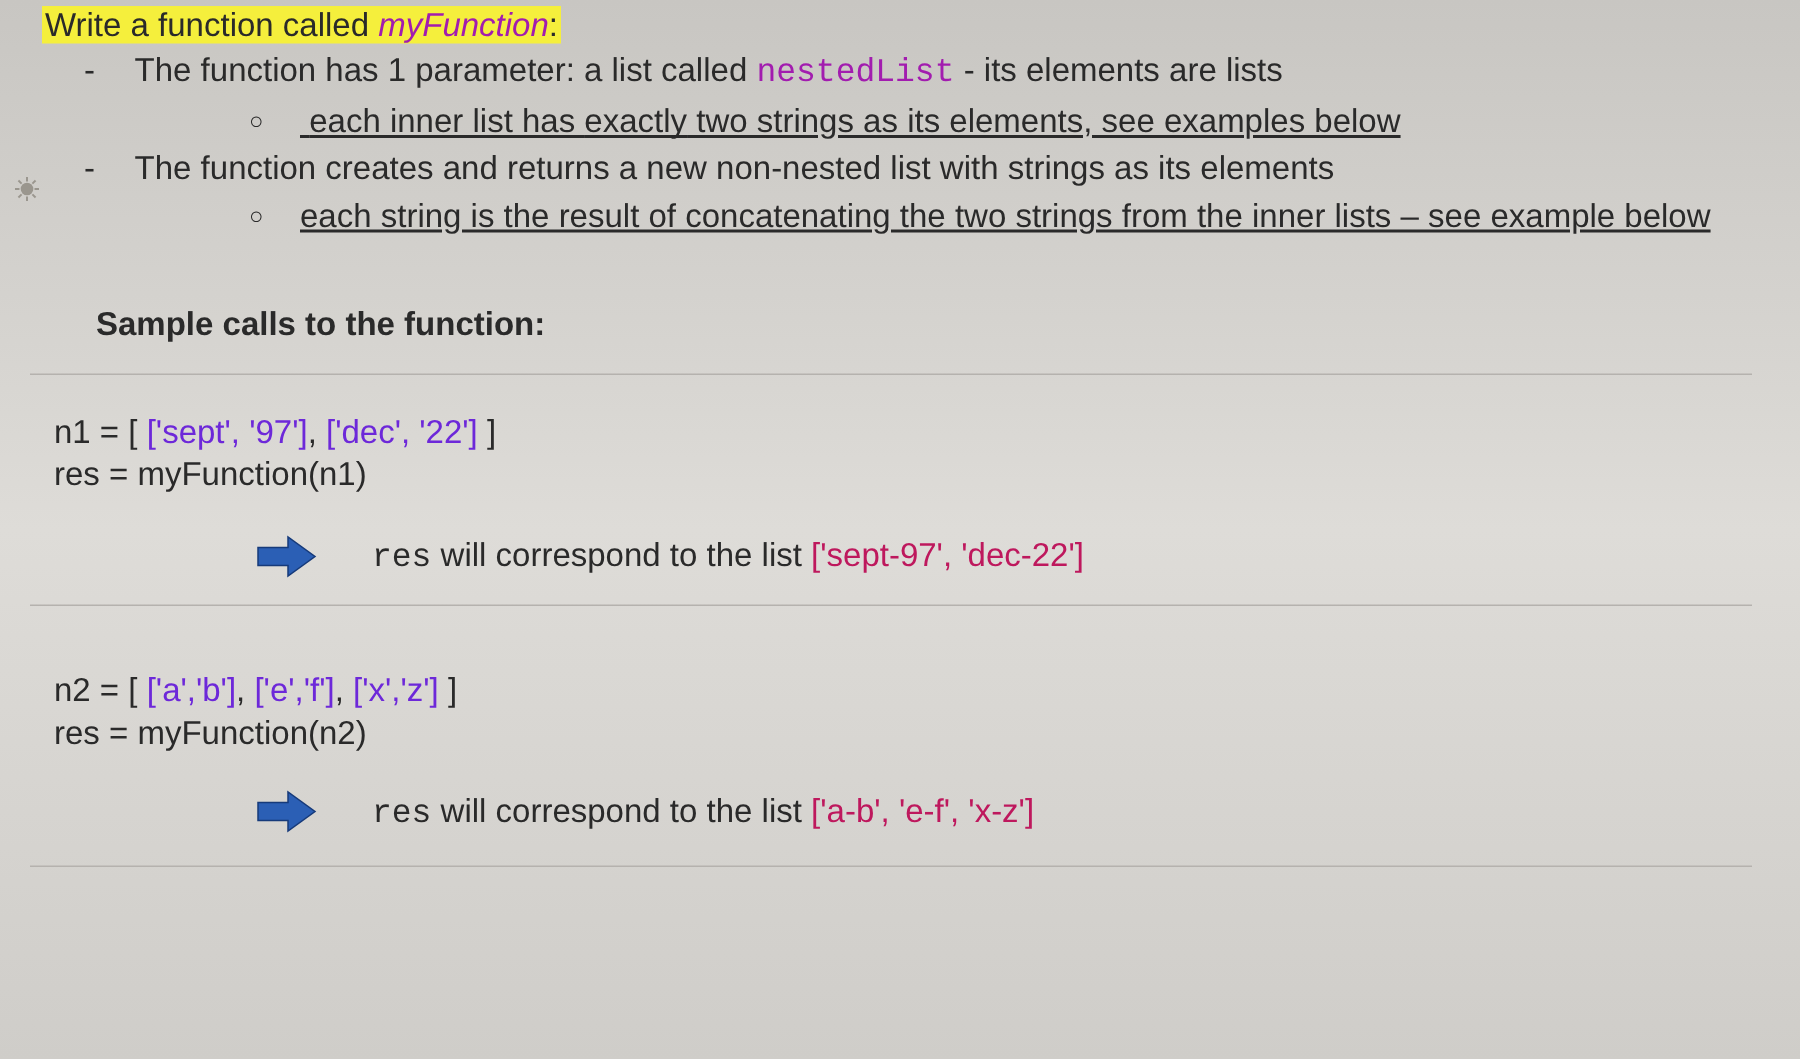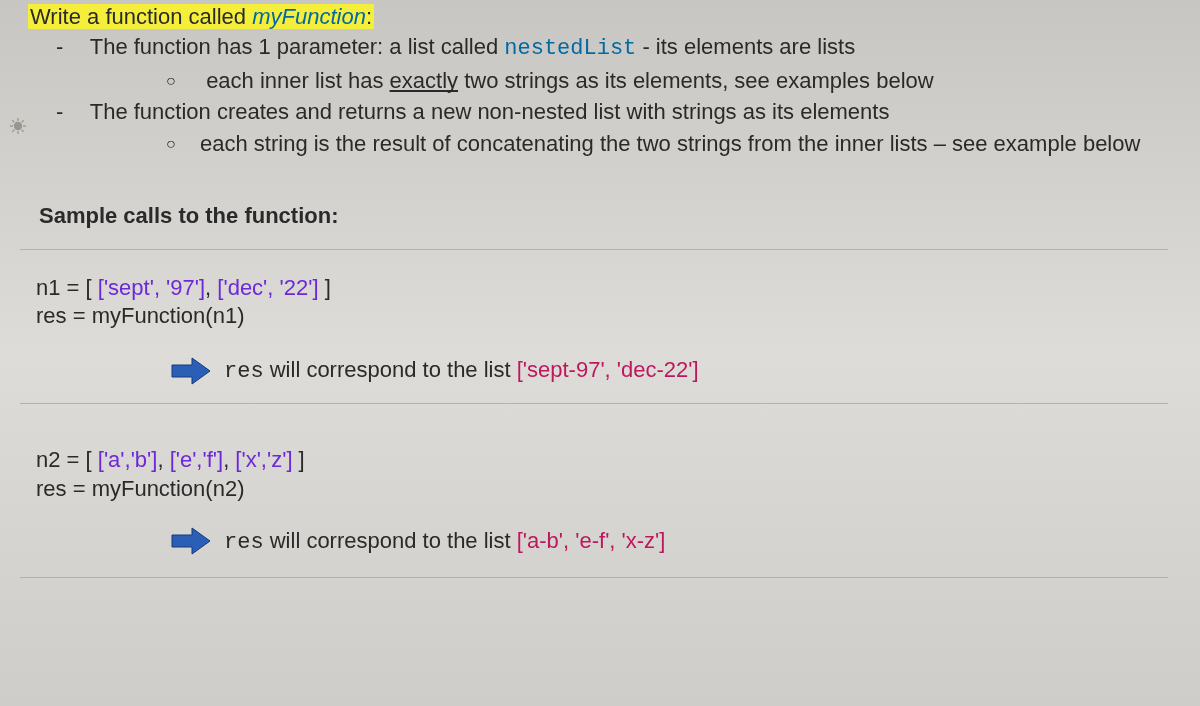--- a/index.html
+++ b/index.html
@@ -19,21 +19,21 @@
   }
   .title-line {
     margin-left: 20px;
     margin-bottom: 2px;
   }
   .highlight {
     background-color: #f5ef3c;
     padding: 0 2px;
   }
   .bold { font-weight: normal; }
-  .red { color: #0369a1; }
+  .red { color: #a21caf; }
   .italic { font-style: italic; }
   .mono { font-family: "Courier New", Courier, monospace; font-weight: normal; }
   .blue { color: #6d28d9; }
   .underline { text-decoration: underline; text-decoration-skip-ink: none; }
 
   ul.dash {
     list-style: none;
     padding-left: 48px;
     margin: 2px 0;
   }
@@ -45,20 +45,21 @@
   }
   ul.dash > li {
     padding-left: 28px;
     margin: 2px 0;
     line-height: 1.35;
   }
   ul.circle {
     list-style: none;
     padding-left: 82px;
     margin: 0 0;
+    text-decoration: underline;
   }
   ul.circle > li::before {
     content: "○";
     display: inline-block;
     width: 34px;
     margin-left: -34px;
     font-size: 16px;
     vertical-align: 2px;
   }
   ul.circle > li {
@@ -71,21 +72,21 @@
     position: absolute;
     left: 10px;
     top: 118px;
     width: 16px;
     height: 16px;
   }
   .margin-icon svg { display:block; }
 
   .sample-heading {
     font-weight: bold;
-    margin: 44px 0 20px 31px;
+    margin: 44px 0 20px 56px;
   }
 
   .example-box {
     border: 0.5px dashed #7a7875;
     border-left: none;
     border-right: none;
     border-bottom: 0.5px solid #b5b2ae;
     margin: 0 12px;
     padding: 24px 10px 16px 10px;
   }
@@ -102,21 +103,21 @@
     margin: 24px 0 0 140px;
   }
   .arrow-row.second { margin-top: 22px; align-items: center; }
   .arrow {
     width: 42px;
     height: 32px;
     margin-right: 12px;
     flex: none;
   }
   .arrow svg { display:block; width:42px; height:32px; }
-  .res-mono { font-family: "Courier New", Courier, monospace; }
+  .res-mono { font-family: "Courier New", Courier, monospace; margin-left: 24px; }
   .result-blue { color: #be185d; }
 </style>
 </head>
 <body>
 
 <div class="page">
 
   <div class="title-line">
     <span class="highlight">
       <span class="bold">Write a function called </span><span class="bold red italic">myFunction</span><span class="bold">:</span>

